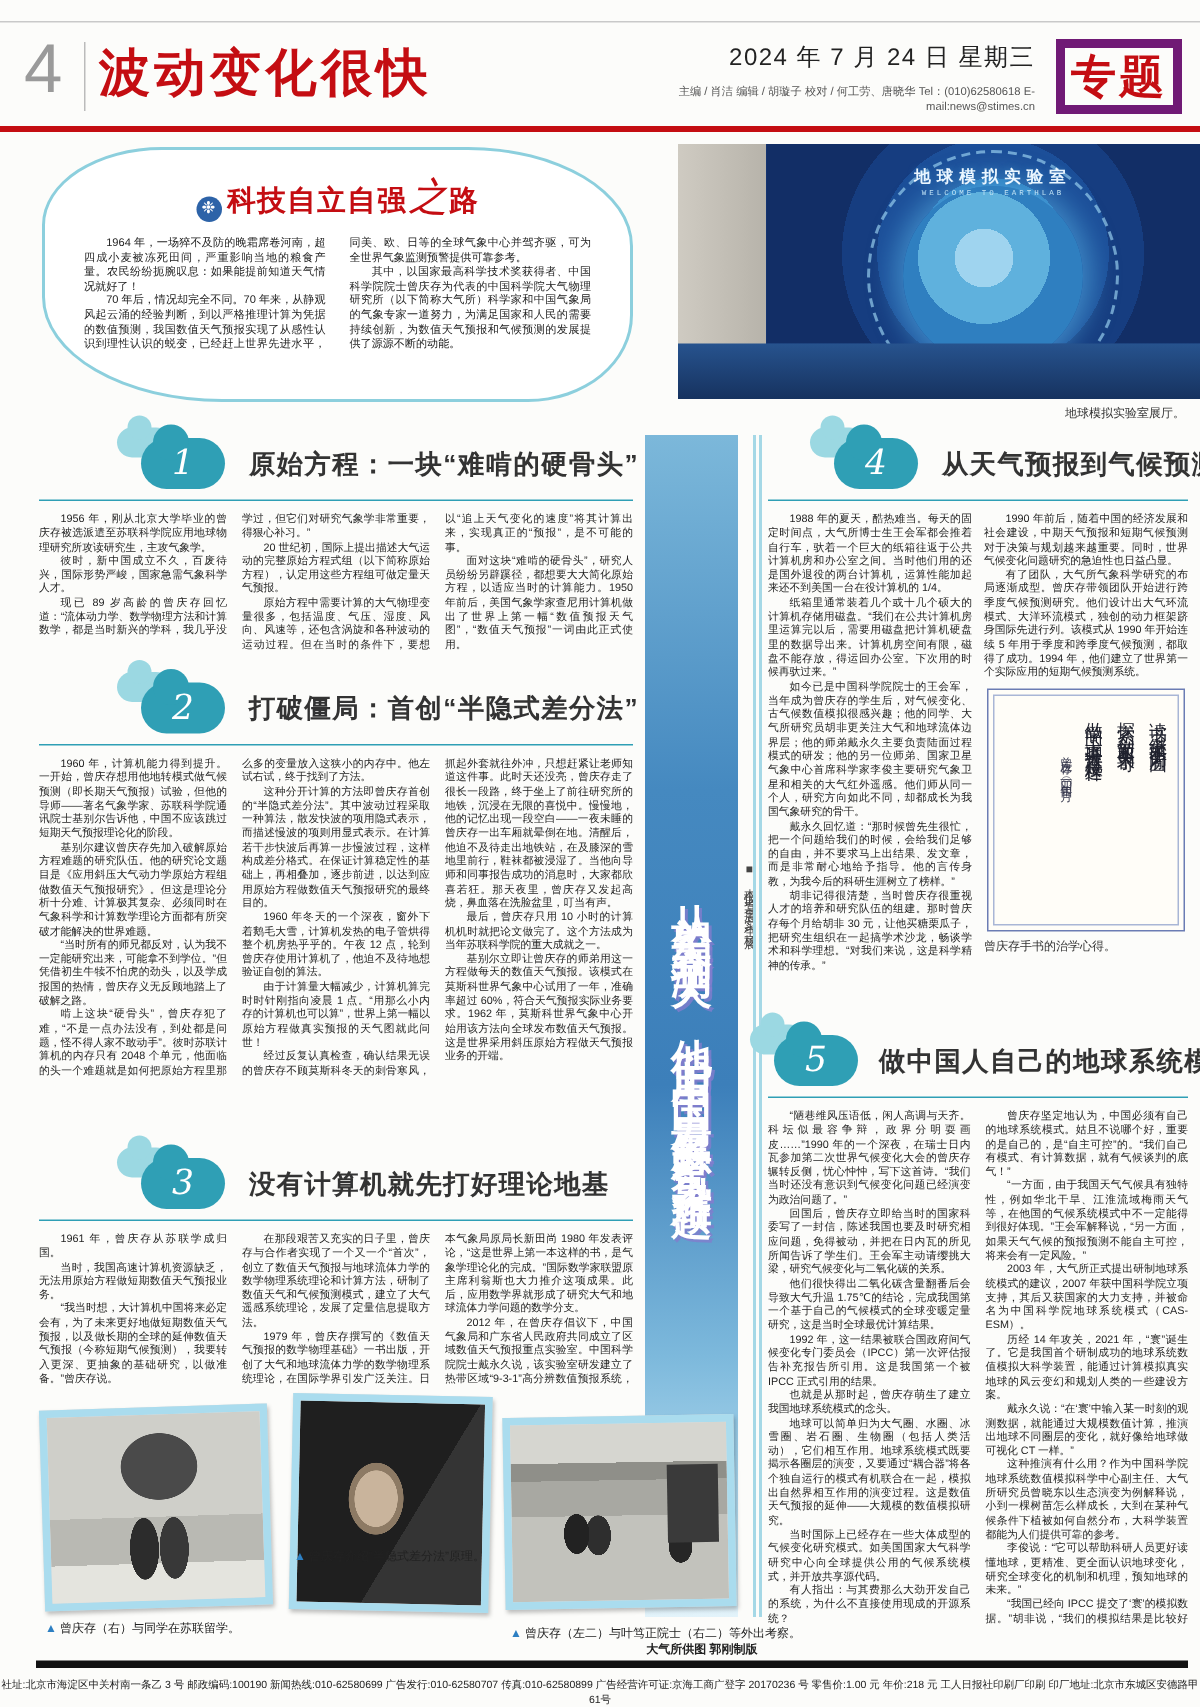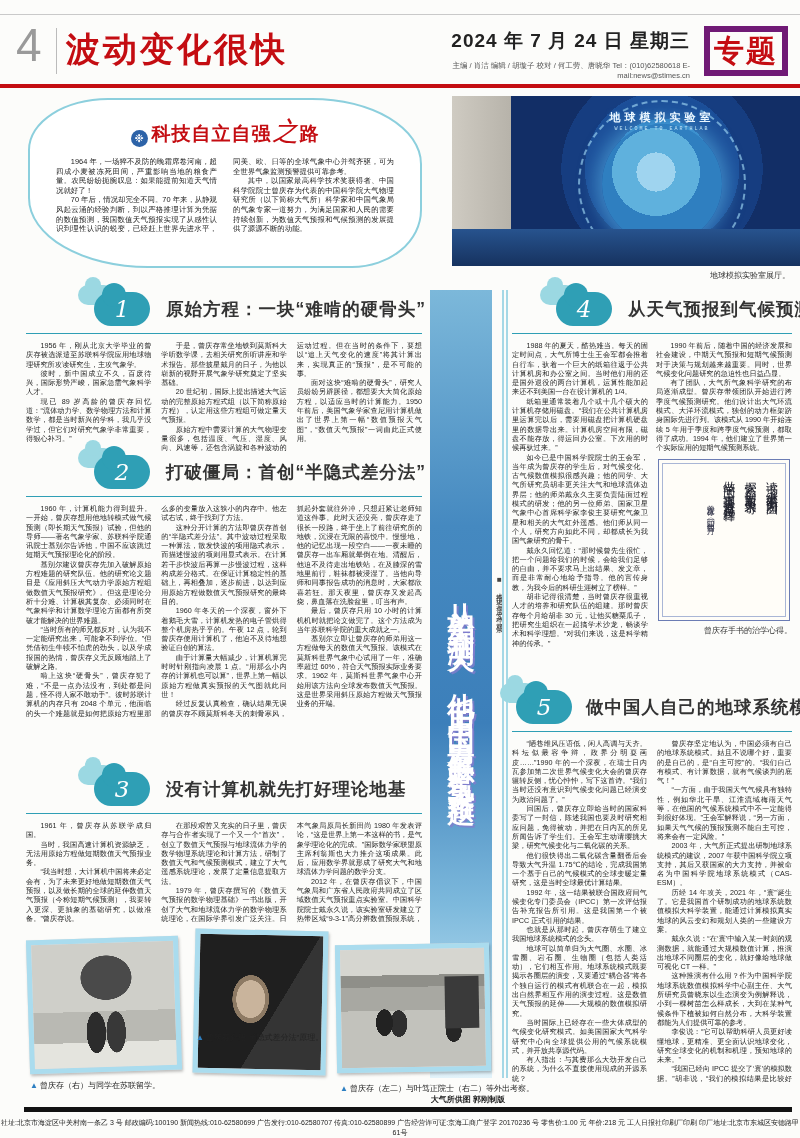--- a/index.html
+++ b/index.html
@@ -6,21 +6,21 @@
   html,body { background:#e9e9e9; }
   body { font-family:"Liberation Sans","DejaVu Sans",sans-serif; }
   .page { position:relative; width:800px; height:1138px; margin:0 auto; background:#fcfcfa; overflow:hidden; }
 
   
   .hairline { position:absolute; left:0; top:14px; width:800px; height:1px; background:#c9c9c9; }
   .pagenum { position:absolute; left:16px; top:22px; font-size:46px; color:#9a9a9a; font-weight:400; line-height:1; }
   .pagenum-divider { position:absolute; left:56px; top:28px; width:1px; height:46px; background:#bbb; }
   .masthead { position:absolute; left:66px; top:32px; font-family:"DejaVu Serif","Liberation Serif",serif; font-size:34px; font-weight:bold; color:#c40d12; letter-spacing:3px; line-height:1; }
   .header-right { position:absolute; left:380px; top:28px; width:310px; text-align:right; }
-  .header-date { font-size:19px; font-weight:bold; color:#222; letter-spacing:1px; }
+  .header-date { font-size:16px; font-weight:normal; color:#222; letter-spacing:1px; }
   .header-staff { margin-top:7px; font-size:7.5px; color:#555; }
   .zhuanti-box { position:absolute; left:704px; top:26px; width:84px; height:50px; border:6px solid #701a75; display:flex; align-items:center; justify-content:center; }
   .zhuanti-box span { font-size:30px; font-weight:bold; color:#c40d12; letter-spacing:2px; }
   .red-rule { position:absolute; left:0; top:84px; width:800px; height:4px; background:#c40d12; }
 
   
   .cloud-box { position:absolute; left:28px; top:98px; width:394px; height:170px; background:#fff;
     border:2px solid #8ccfdd; border-radius:80px 110px 70px 120px / 52px 66px 58px 70px; padding:14px 26px 10px; }
   .cloud-title { text-align:center; margin-bottom:8px; white-space:nowrap; }
   .cloud-title .emblem { display:inline-block; width:17px; height:17px; border-radius:50%; background:#2d63a8; color:#fff; font-size:11px; line-height:17px; text-align:center; vertical-align:-2px; margin-right:4px; }
@@ -66,21 +66,21 @@
     text-shadow:2px 2px 0 rgba(130,125,205,.8); }
   .byline { position:absolute; left:493px; top:575px; writing-mode:vertical-rl; font-size:8px; color:#444; letter-spacing:2px; }
   .pinstripe { position:absolute; top:290px; width:1.5px; height:788px; background:#a5d8e6; }
   .ps1 { left:502px; } .ps2 { left:506px; }
 
   
   .calli { width:132px; height:162px; margin:6px auto 2px; background:#fffdf8; border:1.5px solid #6b7cb4; padding:3px; }
   .calli-inner { width:100%; height:100%; border:1px solid #a9b6d6; writing-mode:vertical-rl; padding:8px 6px; }
   .calli-line { font-family:"DejaVu Serif","Liberation Serif",serif; font-size:12px; color:#20222e; letter-spacing:2px; margin-left:7px; line-height:1.2; }
   .calli-line:last-child { font-size:8px; color:#33354a; margin-top:26px; }
-  .calli-caption { font-size:8px; color:#333; text-align:right; margin-top:4px;font-family:Liberation Serif, serif; }
+  .calli-caption { font-size:8px; color:#333; text-align:left; margin-top:4px;font-family:Liberation Serif, serif; }
 
   
   .twocol { display:flex; gap:8px; margin-top:7px; }
   .twocol .colflow { width:136px; overflow:hidden; }
 
   
   .photo { position:absolute; border:5px solid #aadcee; background:#ddd; box-shadow:1px 2px 3px rgba(0,0,0,.25); overflow:hidden; }
   .photo .inner { width:100%; height:100%; }
   .ph1 { left:28px; top:938px; width:152px; height:134px; transform:rotate(-1.8deg); }
   .ph1 .inner { background:
@@ -153,21 +153,20 @@
         <div class="back"></div>
           <div class="main"></div>
           <div class="n">1</div>
       </div>
       <div class="sec-title" style="left:140px;">原始方程：一块“难啃的硬骨头”</div>
     </div>
     <div class="sec-body cols3" style="height:116px;">
         <p class="para">1956 年，刚从北京大学毕业的曾庆存被选派遣至苏联科学院应用地球物理研究所攻读研究生，主攻气象学。</p>
         <p class="para">彼时，新中国成立不久，百废待兴，国际形势严峻，国家急需气象科学人才。</p>
         <p class="para">现已 89 岁高龄的曾庆存回忆道：“流体动力学、数学物理方法和计算数学，都是当时新兴的学科，我几乎没学过，但它们对研究气象学非常重要，得狠心补习。”</p>
-        <p class="para">于是，曾庆存常坐地铁到莫斯科大学听数学课，去相关研究所听讲座和学术报告。那些披星戴月的日子，为他以崭新的视野开展气象学研究奠定了坚实基础。</p>
         <p class="para">20 世纪初，国际上提出描述大气运动的完整原始方程式组（以下简称原始方程），认定用这些方程组可做定量天气预报。</p>
         <p class="para">原始方程中需要计算的大气物理变量很多，包括温度、气压、湿度、风向、风速等，还包含涡旋和各种波动的运动过程。但在当时的条件下，要想以“追上天气变化的速度”将其计算出来，实现真正的“预报”，是不可能的事。</p>
         <p class="para">面对这块“难啃的硬骨头”，研究人员纷纷另辟蹊径，都想要大大简化原始方程，以适应当时的计算能力。1950 年前后，美国气象学家查尼用计算机做出了世界上第一幅“数值预报天气图”，“数值天气预报”一词由此正式使用。</p>
       </div>
   </div>
 
   <div class="sec" style="left:26px; top:455px; width:396px;">
     <div class="sec-head">
       <div class="cloud-num" style="left:68px;">
         <div class="back"></div>

